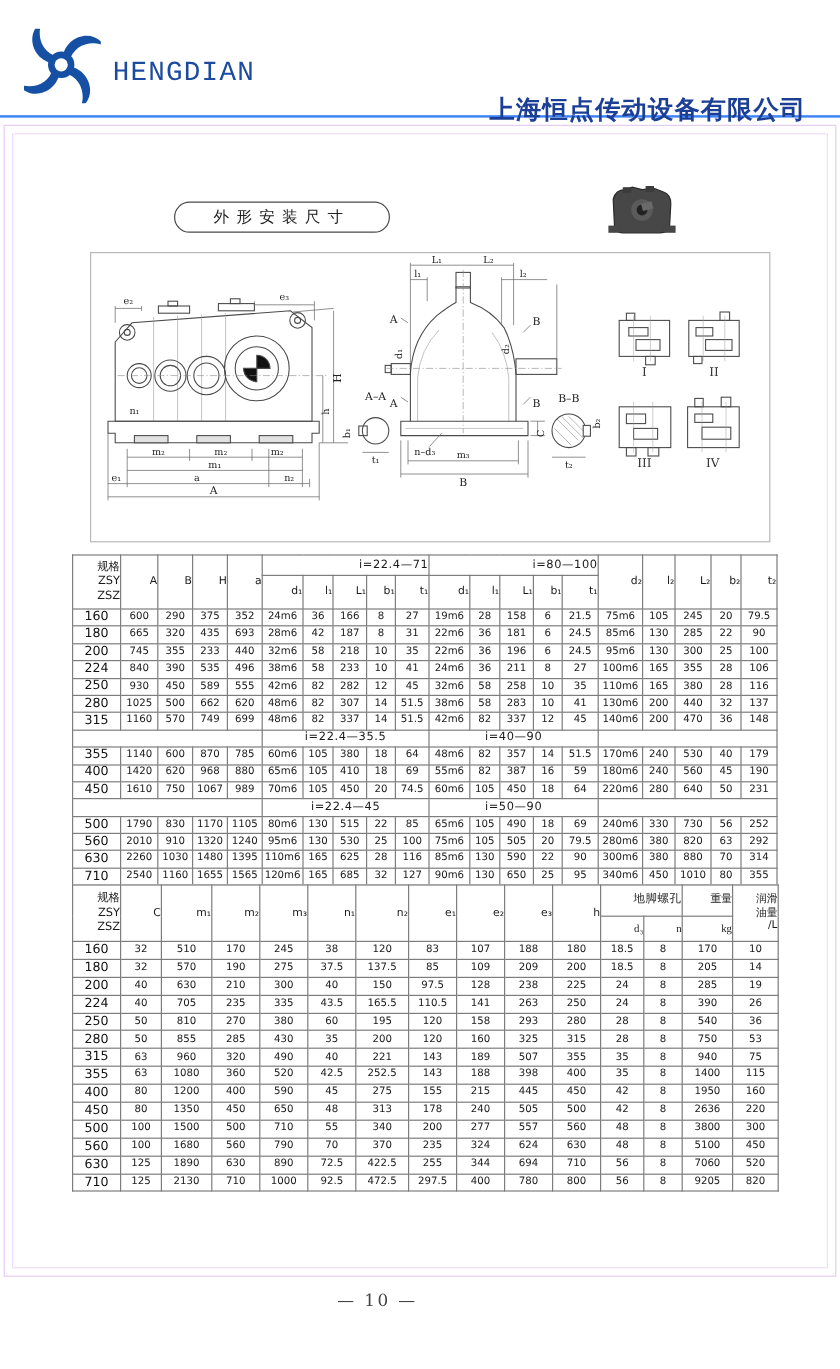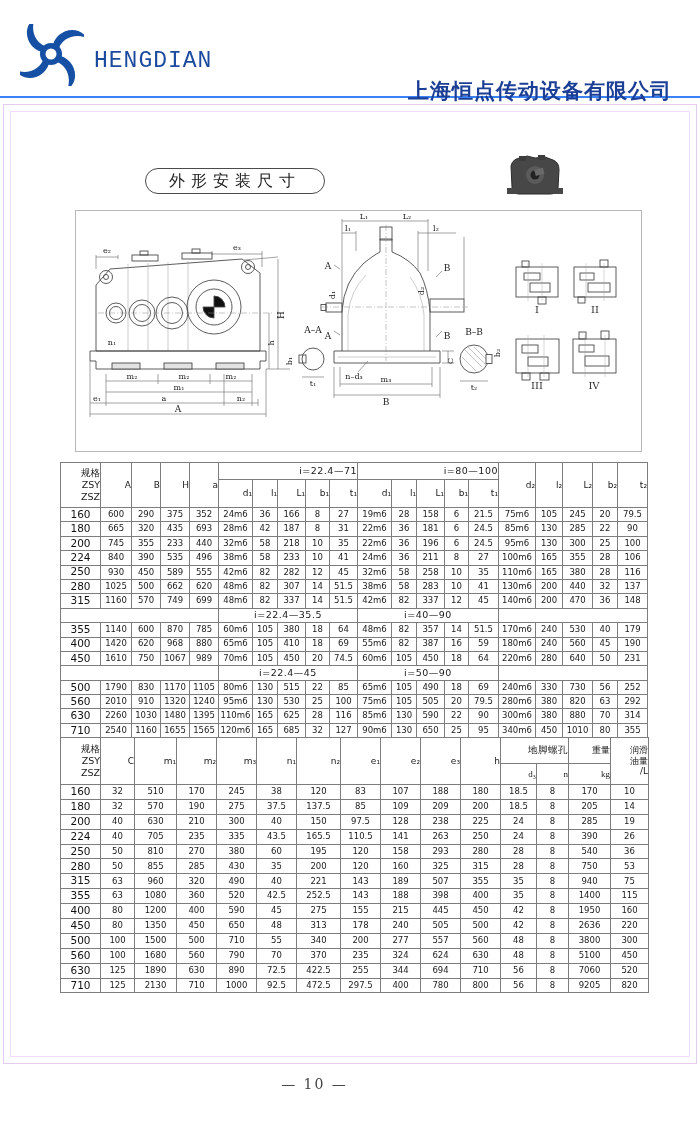--- a/index.html
+++ b/index.html
@@ -12,21 +12,21 @@
   .page-header{position:absolute;left:0;top:0;width:700px;height:96px;background:#fff;border-bottom:2px solid #3b82f6;font-family:Liberation Mono, monospace;}
   .logo-wrap{position:absolute;left:20px;top:24px;width:64px;height:62px;}
   .brand-text{position:absolute;left:94px;top:48px;font-size:23px;letter-spacing:1px;color:#1b4a9e;font-weight:500;}
   .company-title{position:absolute;right:28px;top:40px;font-size:21px;font-weight:bold;color:#1c3f96;letter-spacing:1px;margin-top:37px;}
   
   .frame-outer{position:absolute;left:3px;top:104px;width:692px;height:958px;border:1px solid #e5ccf0;}
   .frame-inner{position:absolute;left:10px;top:111px;width:678px;height:944px;border:1px solid #f0dcf8;}
   
   .drawing-title{position:absolute;left:145px;top:168px;width:178px;height:24px;border:1.5px solid #4a4a4a;
     border-radius:13px;display:flex;align-items:center;justify-content:center;
-    font-size:16px;letter-spacing:6px;color:#222;background:#fff;}
+    font-size:13px;letter-spacing:6px;color:#222;background:#fff;}
   .product-photo{position:absolute;left:505px;top:152px;width:60px;height:48px;}
   .drawing-box{position:absolute;left:75px;top:210px;width:565px;height:240px;border:1px solid #b8b8b8;background:#fff;}
   .drawing-box svg{display:block;}
   .dim{font-family:"DejaVu Serif","Liberation Serif",serif;font-size:8px;fill:#222;}
   .dimB{font-family:"DejaVu Serif","Liberation Serif",serif;font-size:9px;fill:#222;}
   .roman{font-family:"DejaVu Serif","Liberation Serif",serif;font-size:10px;fill:#333;}
   
   table{border-collapse:collapse;table-layout:fixed;position:absolute;left:60px;background:#fff;}
   #t1{top:462px;}
   #t2{top:737px;}

